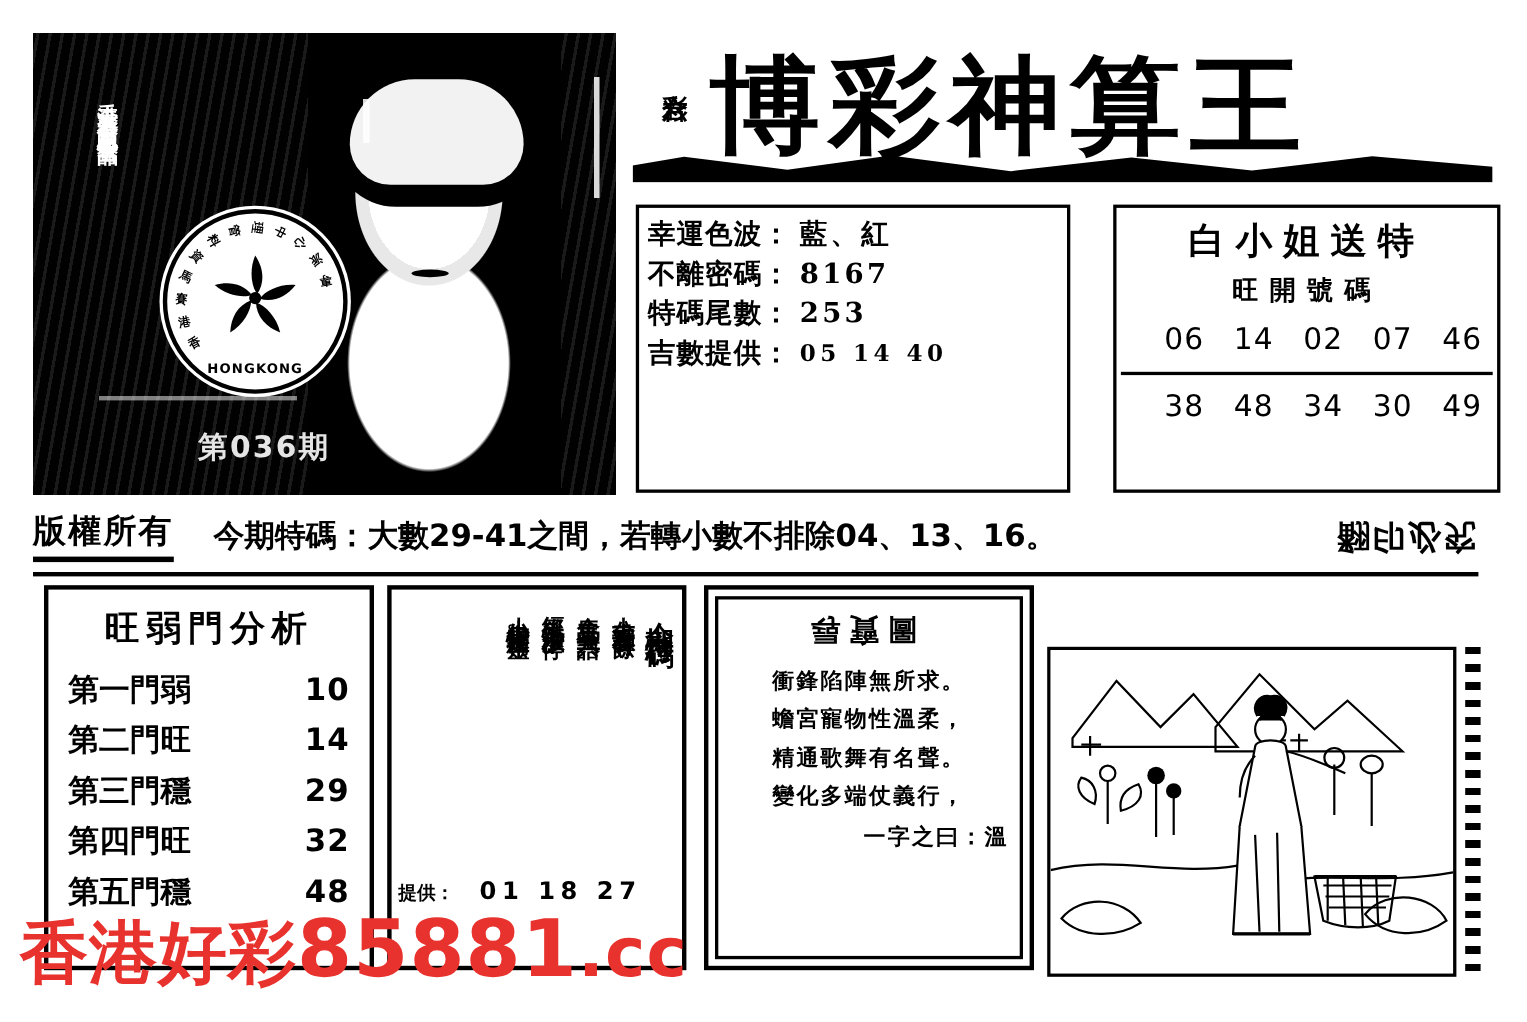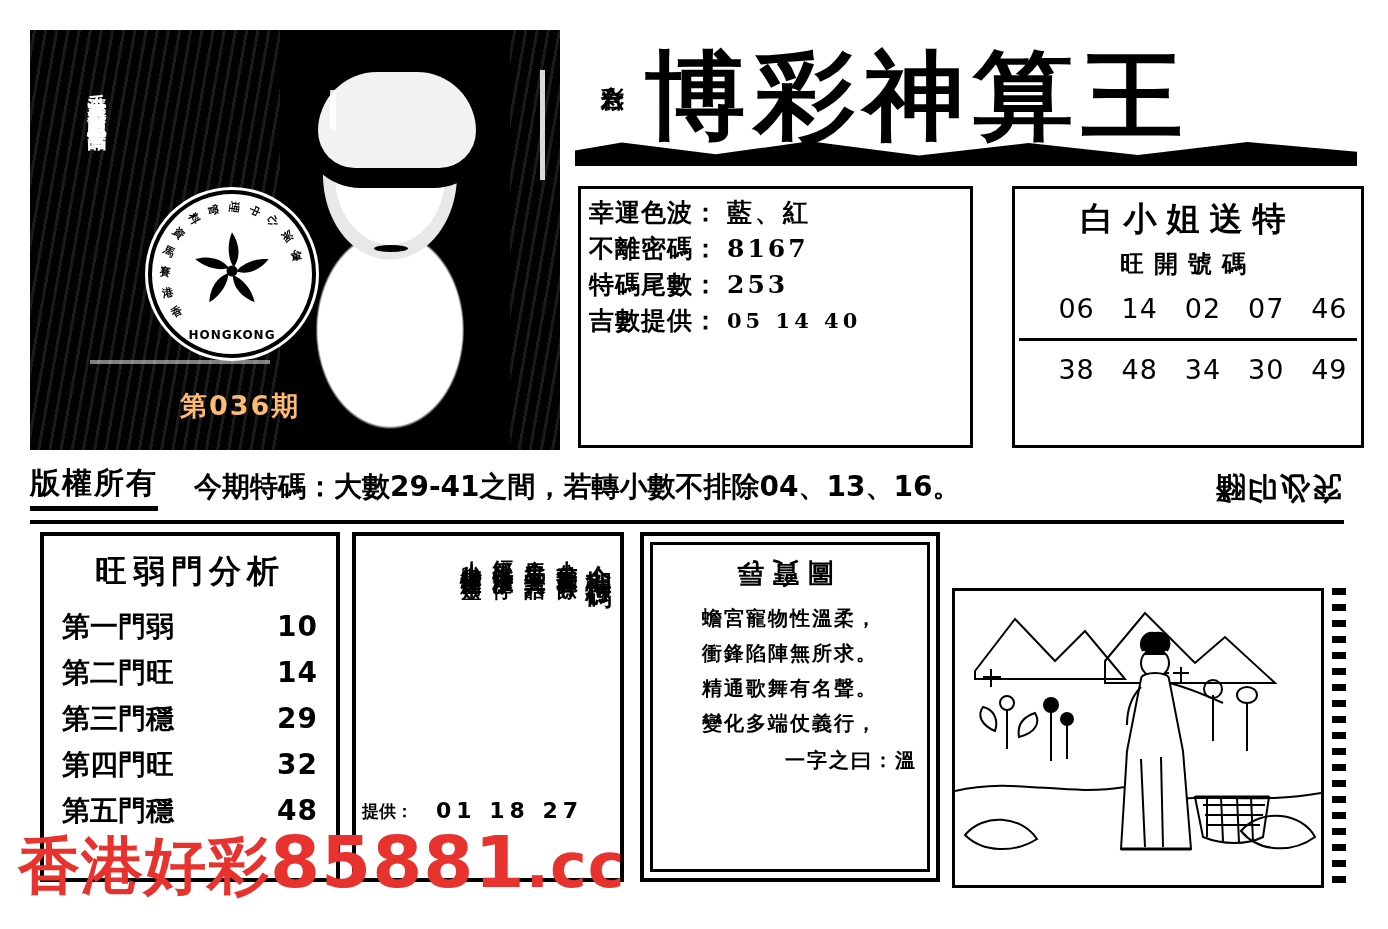--- a/index.html
+++ b/index.html
@@ -37,21 +37,21 @@
      transform-origin:0 0;white-space:nowrap;}
   .bauhinia{position:absolute;left:50%;top:48%;transform:translate(-50%,-50%);
      width:92px;height:92px;}
   .logo-bottom{position:absolute;left:0;right:0;bottom:12px;text-align:center;
      font-size:12px;letter-spacing:1px;font-weight:bold;}
 
   .vertical-title{position:absolute;left:46px;top:48px;width:34px;
      font-size:19px;line-height:25px;font-weight:bold;color:#fff;
      writing-mode:vertical-rl;text-orientation:upright;letter-spacing:3px;}
 
-  .issue{position:absolute;left:150px;top:358px;font-size:27px;font-weight:bold;color:#fdba74;
+  .issue{position:absolute;left:150px;top:358px;font-size:27px;font-weight:bold;color:#e5e5e5;
      letter-spacing:2px;}
 
   
   .masthead{position:absolute;left:575px;top:32px;width:782px;height:148px;}
   .brush-bar{position:absolute;left:0;bottom:14px;width:782px;height:26px;background:#000;
      clip-path:polygon(0 40%,6% 10%,18% 55%,30% 5%,44% 60%,58% 12%,72% 58%,86% 8%,100% 45%,100% 100%,0 100%);}
   .mast-small{position:absolute;left:6px;top:36px;width:46px;font-size:23px;font-weight:bold;
      line-height:28px;writing-mode:vertical-rl;text-orientation:upright;}
   .mast-big{position:absolute;left:70px;top:8px;font-size:96px;font-weight:bold;letter-spacing:8px;
      font-family:"DejaVu Serif","Liberation Serif",serif;line-height:112px;
@@ -265,22 +265,22 @@
     </div>
     <div class="poem-foot">
       <span>提供：</span>
       <span class="nums">01  18  27</span>
     </div>
   </div>
 
   <div class="treasure">
     <div class="treasure-inner">
       <h3>尋寶圖</h3>
+      <div class="tline">衝鋒陷陣無所求。</div>
       <div class="tline">蟾宮寵物性溫柔，</div>
-      <div class="tline">衝鋒陷陣無所求。</div>
       <div class="tline">精通歌舞有名聲。</div>
       <div class="tline">變化多端仗義行，</div>
       <div class="tfoot">一字之曰：溫</div>
     </div>
   </div>
 
   <div class="picbox">
     <svg width="366" height="294" viewBox="0 0 366 294">
       <rect x="0" y="0" width="366" height="294" fill="#fff"></rect>
 

